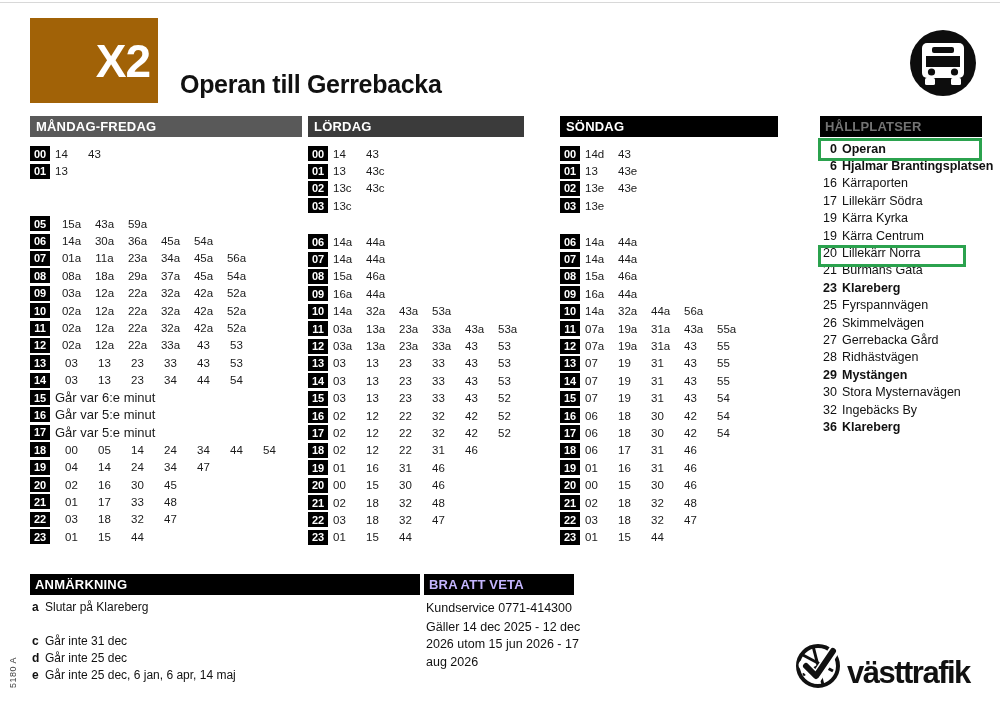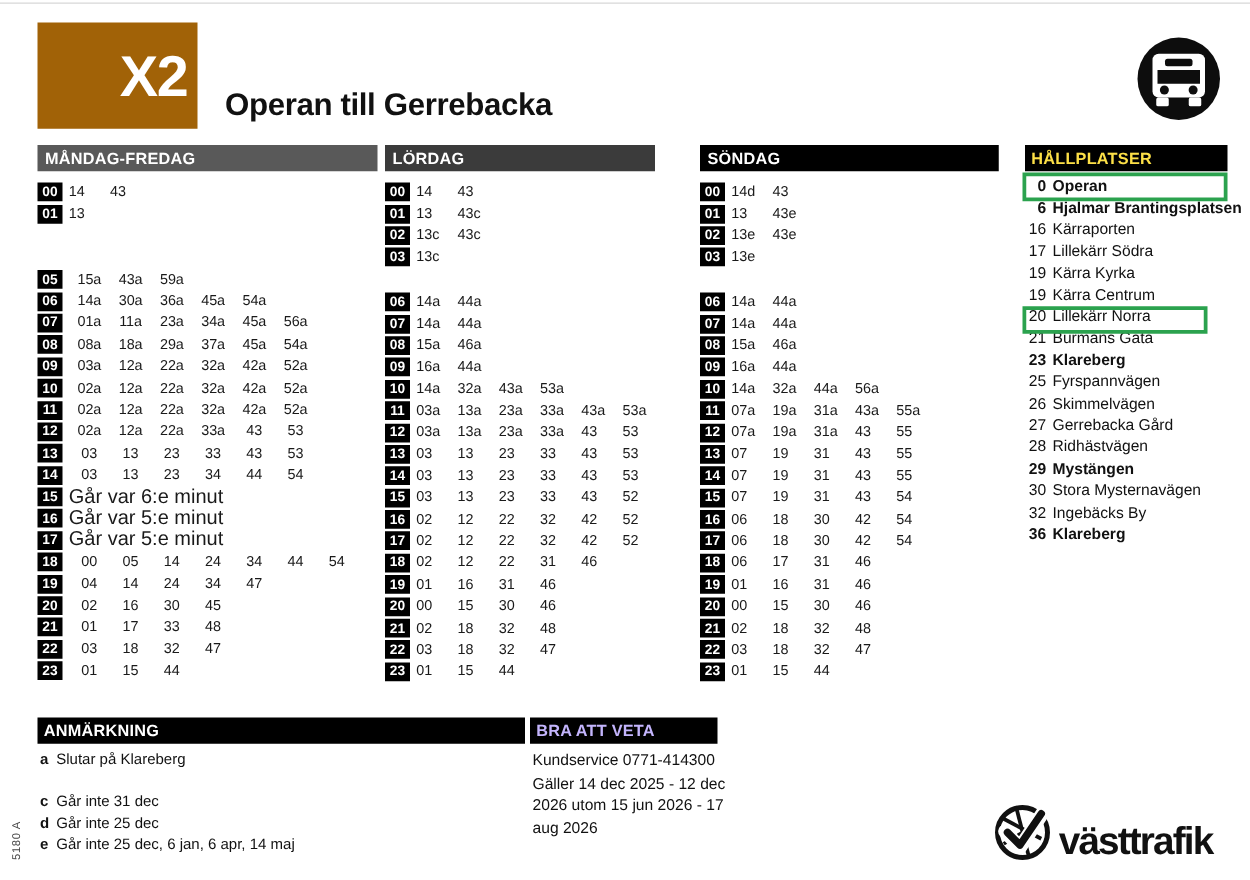--- a/index.html
+++ b/index.html
@@ -13,35 +13,35 @@
   .route-box{position:absolute;left:30px;top:18px;width:128px;height:85px;background:#a16207;
     color:#fff;display:flex;align-items:center;justify-content:flex-end;
     font-size:46px;font-weight:bold;padding-right:8px;box-sizing:border-box;letter-spacing:-1px;}
   .page-title{position:absolute;left:180px;top:58px;font-size:25px;font-weight:bold;letter-spacing:-0.3px;margin-top:12px;}
   .bus-badge{position:absolute;left:908px;top:28px;width:70px;height:70px;}
 
   
   .t-col{position:absolute;top:116px;}
   .col-0{left:30px;width:272px;}
   .col-1{left:308px;width:216px;}
-  .col-2{left:560px;width:239px;}
+  .col-2{left:560px;width:218px;}
   .day-header{height:21px;box-sizing:border-box;color:#fff;font-weight:bold;font-size:13px;
     padding:3px 0 0 6px;letter-spacing:0.2px;}
   .t-section{position:absolute;left:0;right:0;}
   .sec-early{top:29px;}
   .col-0 .sec-main{top:99px;text-align:center;}
   .col-1 .sec-main,.col-2 .sec-main{top:117px;}
   .t-row{height:17.4px;display:flex;align-items:center;}
   .hour-box{width:20px;height:15px;background:#000;color:#fff;font-weight:bold;font-size:11px;
     display:flex;align-items:center;justify-content:center;margin-right:5px;flex:none;}
   .min{display:inline-block;width:33px;font-size:11.5px;color:#1a1a1a;flex:none;}
-  .row-note{font-size:16px;color:#1a1a1a;}
+  .row-note{font-size:13px;color:#1a1a1a;}
 
   
-  .hp-header{position:absolute;left:820px;top:116px;width:162px;height:21px;background:#000;color:#fde047;
+  .hp-header{position:absolute;left:820px;top:116px;width:162px;height:21px;background:#000;color:#737373;
     font-weight:bold;font-size:13px;padding:3px 0 0 5px;box-sizing:border-box;letter-spacing:0.2px;}
   .stops{position:absolute;left:820px;top:140px;width:178px;}
   .stop{height:17.4px;display:flex;align-items:center;font-size:12.5px;white-space:nowrap;}
   .stop-num{width:17px;text-align:right;margin-right:5px;flex:none;}
   .stop.bold{font-weight:bold;}
 
   
   .hl-box{position:absolute;border-style:solid;border-width:3px;pointer-events:none;}
   .hl-0{left:818px;top:138px;width:158px;height:17px;}
   .hl-1{left:818px;top:245px;width:142px;height:16px;}

